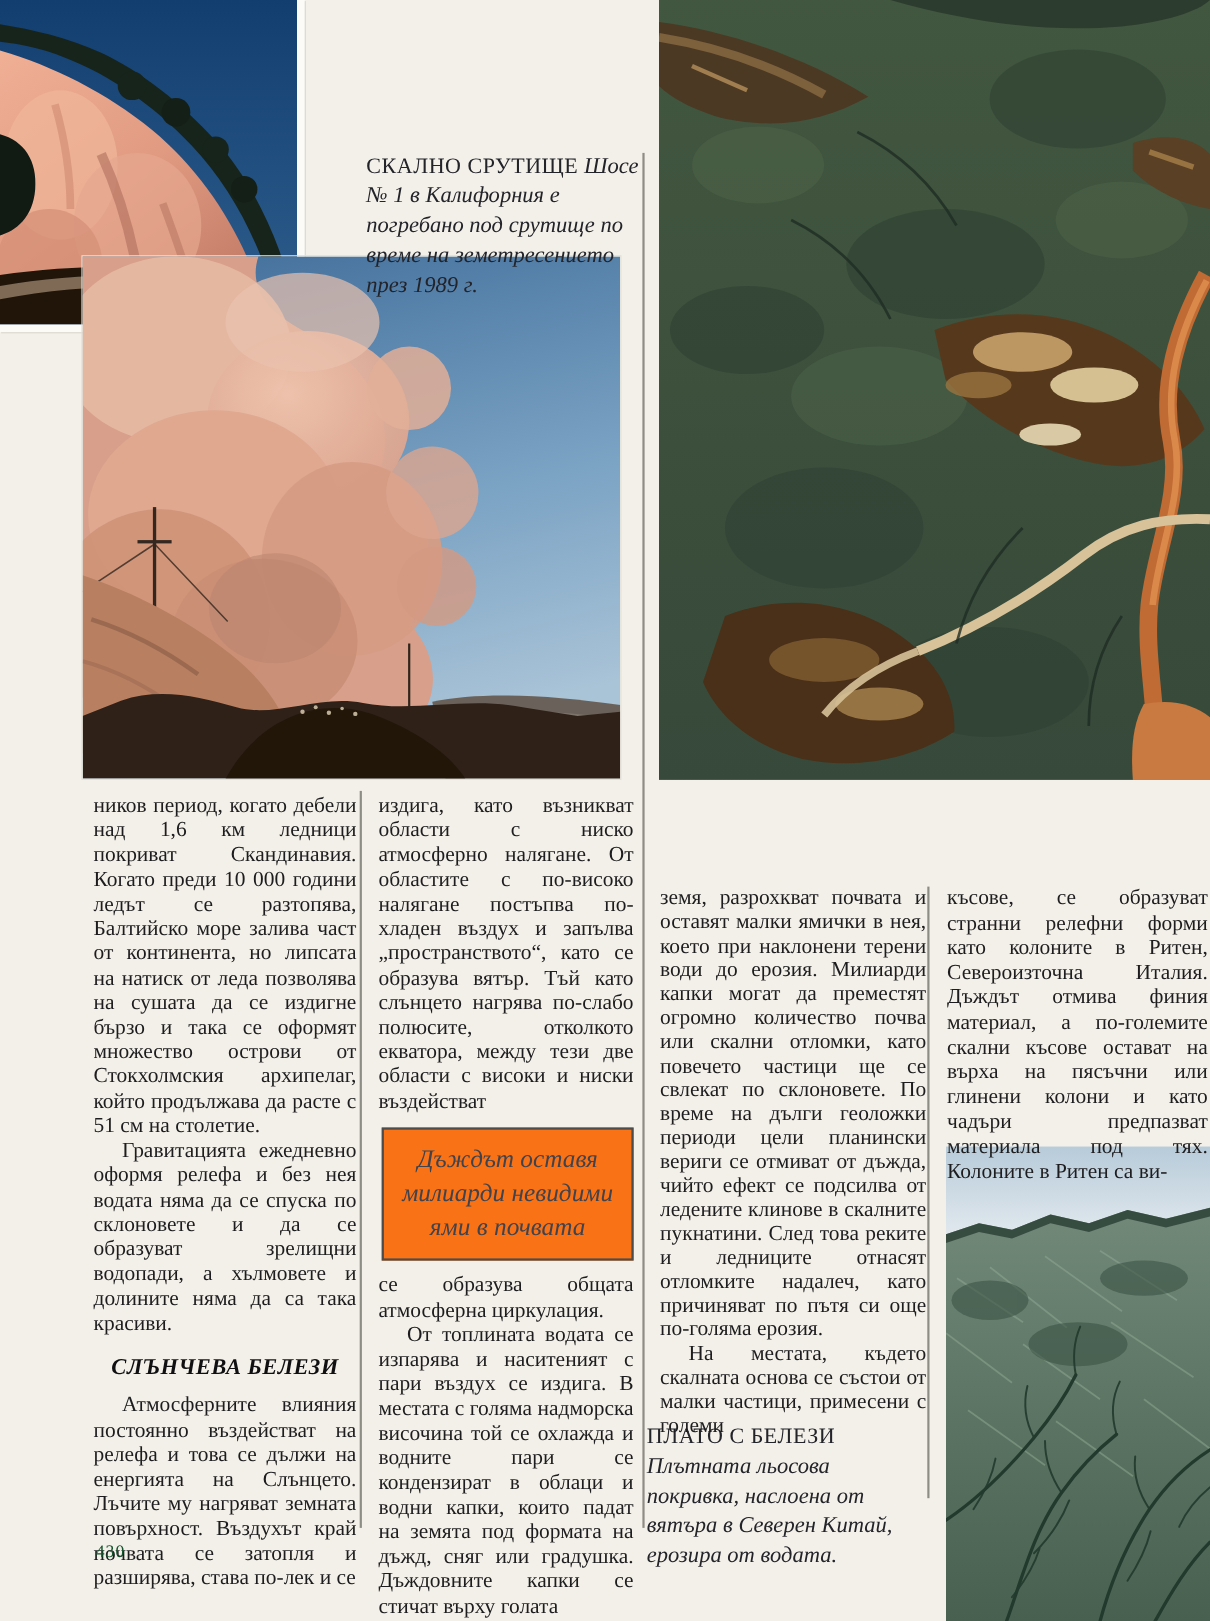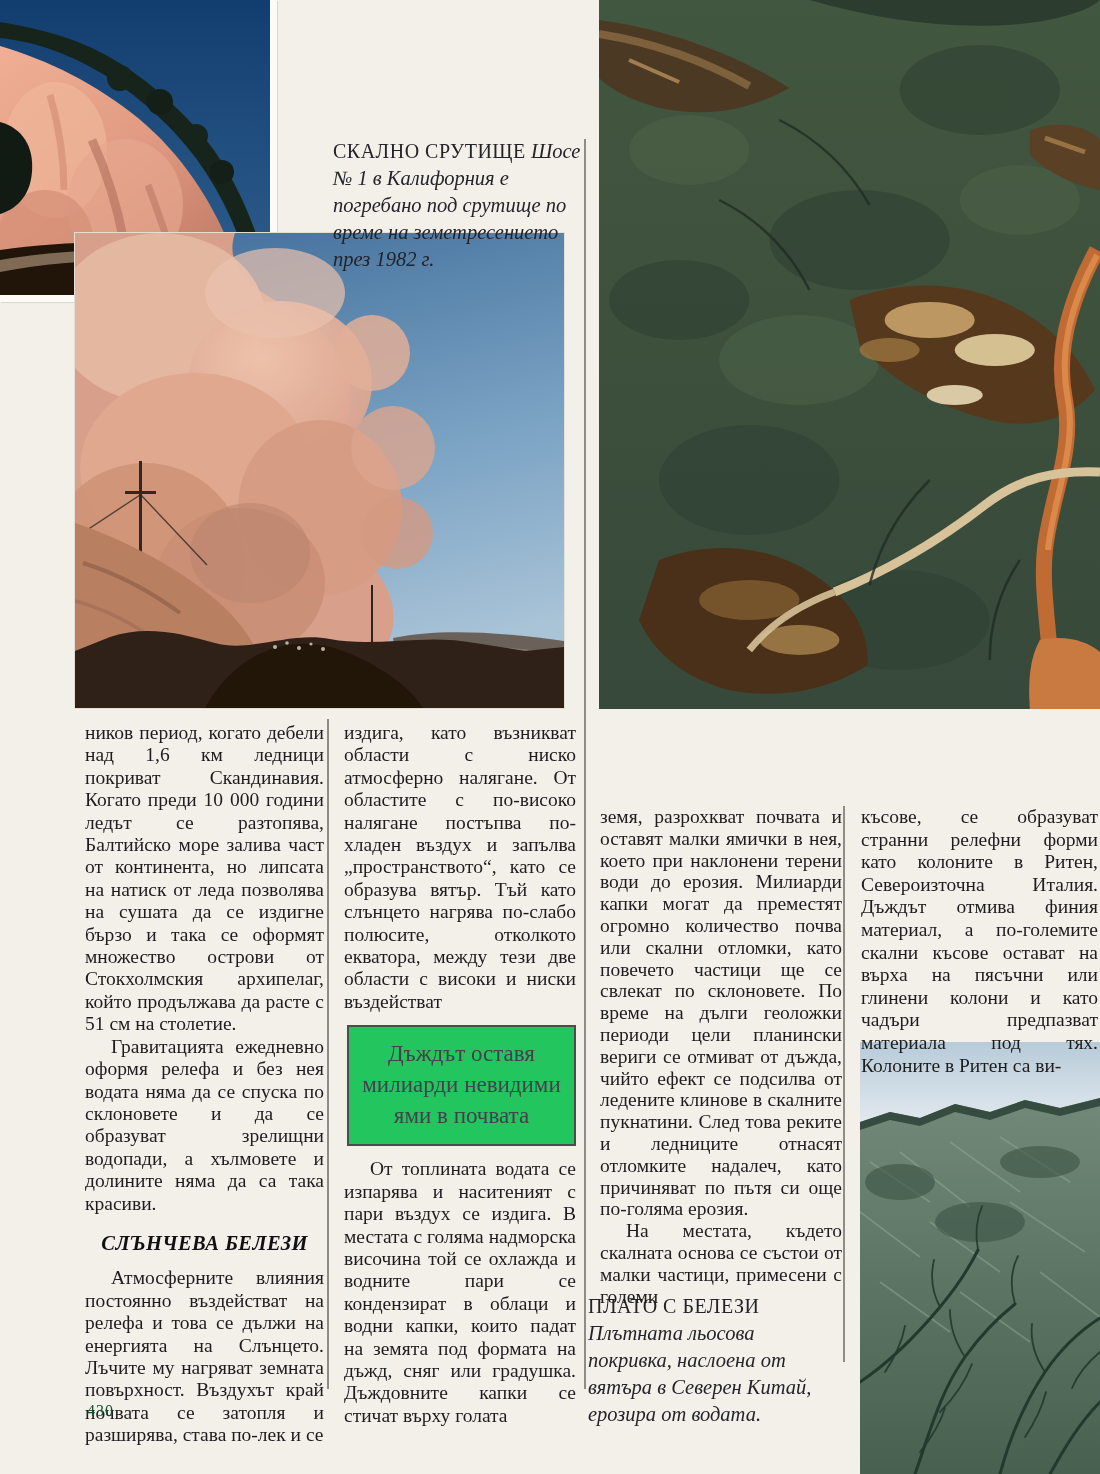--- a/index.html
+++ b/index.html
@@ -23,22 +23,22 @@
   .col-1 { left:85px;  top:722px; width:239px; }
   .col-2 { left:344px; top:722px; width:232px; }
   .col-3 { left:600px; top:806px; width:242px; line-height:21.8px; }
   .col-4 { left:861px; top:806px; width:237px; line-height:22.6px; }
   .col p { text-indent:26px; }
   .col p.cont { text-indent:0; }
 
   .section-heading { text-align:center; font-weight:bold; font-style:italic; font-size:20.5px;
     letter-spacing:.4px; color:#101013; margin:17px 0 13px; text-indent:0; }
 
-  .pull-quote { margin:12px 0 12px 3px; border:2px solid #4c4c4c; background:#22c55e;
-    text-align:center; font-size:23px; line-height:31px; color:#41424c;
+  .pull-quote { margin:12px 0 12px 3px; border:2px solid #4c4c4c; background:#f97316;
+    text-align:center; font-style:italic; font-size:23px; line-height:31px; color:#41424c;
     padding:11px 6px 13px; text-indent:0; }
 
   .caption { position:absolute; font-size:20.5px; line-height:27px; color:#23232a; text-align:left; }
   .cap-label { font-style:normal; font-size:20px; letter-spacing:.5px;text-align:right; }
   .cap-text { font-style:italic; }
 
   .page-number { position:absolute; left:87px; top:1402px; font-size:16px; color:#14532d; letter-spacing:1px; }
 </style>
 </head>
 <body>
@@ -237,39 +237,40 @@
       </g>
     </svg>
   </figure>
 
   <div class="vrule vrule-1"></div>
   <div class="vrule vrule-2"></div>
   <div class="vrule vrule-3"></div>
 
   <div class="caption caption-1" style="left:333px; top:138px; width:256px;">
     <span class="cap-label">СКАЛНО СРУТИЩЕ</span>
-    <span class="cap-text">Шосе № 1 в Калифорния е погребано под срутище по време на земетресението през 1982 г.</span>
+    <span class="cap-text">Шосе № 1 в Калифорния е погребано под срутище по време на земетресението през 1989 г.</span>
   </div>
 
 
   <div class="caption caption-3" style="left:588px; top:1293px; width:252px;">
     <span class="cap-label">ПЛАТО С БЕЛЕЗИ</span>
     <span class="cap-text">Плътната льосова покривка, наслоена от вятъра в Северен Китай, ерозира от водата.</span>
   </div>
 
   <div class="col col-1">
     <p class="cont">ников период, когато дебели над 1,6 км ледници покриват Скандинавия. Когато преди 10 000 години ледът се разтопява, Балтийско море залива част от континента, но липсата на натиск от леда позволява на сушата да се издигне бързо и така се оформят множество острови от Стокхолмския архипелаг, който продължава да расте с 51 см на столетие.</p>
     <p>Гравитацията ежедневно оформя релефа и без нея водата няма да се спуска по склоновете и да се образуват зрелищни водопади, а хълмовете и долините няма да са така красиви.</p>
     <h3 class="section-heading">СЛЪНЧЕВА БЕЛЕЗИ</h3>
     <p>Атмосферните влияния постоянно въздействат на релефа и това се дължи на енергията на Слънцето. Лъчите му нагряват земната повърхност. Въздухът край почвата се затопля и разширява, става по-лек и се</p>
   </div>
 
   <div class="col col-2">
     <p class="cont">издига, като възникват области с ниско атмосферно налягане. От областите с по-високо налягане постъпва по-хладен въздух и запълва „пространството“, като се образува вятър. Тъй като слънцето нагрява по-слабо полюсите, отколкото екватора, между тези две области с високи и ниски въздействат</p>
     <div class="pull-quote">Дъждът оставя милиарди невидими ями в почвата</div>
+    <p class="cont">се образува общата атмосферна циркулация.</p>
     <p>От топлината водата се изпарява и наситеният с пари въздух се издига. В местата с голяма надморска височина той се охлажда и водните пари се кондензират в облаци и водни капки, които падат на земята под формата на дъжд, сняг или градушка. Дъждовните капки се стичат върху голата</p>
   </div>
 
   <div class="col col-3">
     <p class="cont">земя, разрохкват почвата и оставят малки ямички в нея, което при наклонени терени води до ерозия. Милиарди капки могат да преместят огромно количество почва или скални отломки, като повечето частици ще се свлекат по склоновете. По време на дълги геоложки периоди цели планински вериги се отмиват от дъжда, чийто ефект се подсилва от ледените клинове в скалните пукнатини. След това реките и ледниците отнасят отломките надалеч, като причиняват по пътя си още по-голяма ерозия.</p>
     <p>На местата, където скалната основа се състои от малки частици, примесени с големи</p>
   </div>
 
   <div class="col col-4">
     <p class="cont">късове, се образуват странни релефни форми като колоните в Ритен, Североизточна Италия. Дъждът отмива финия материал, а по-големите скални късове остават на върха на пясъчни или глинени колони и като чадъри предпазват материала под тях. Колоните в Ритен са ви-</p>

